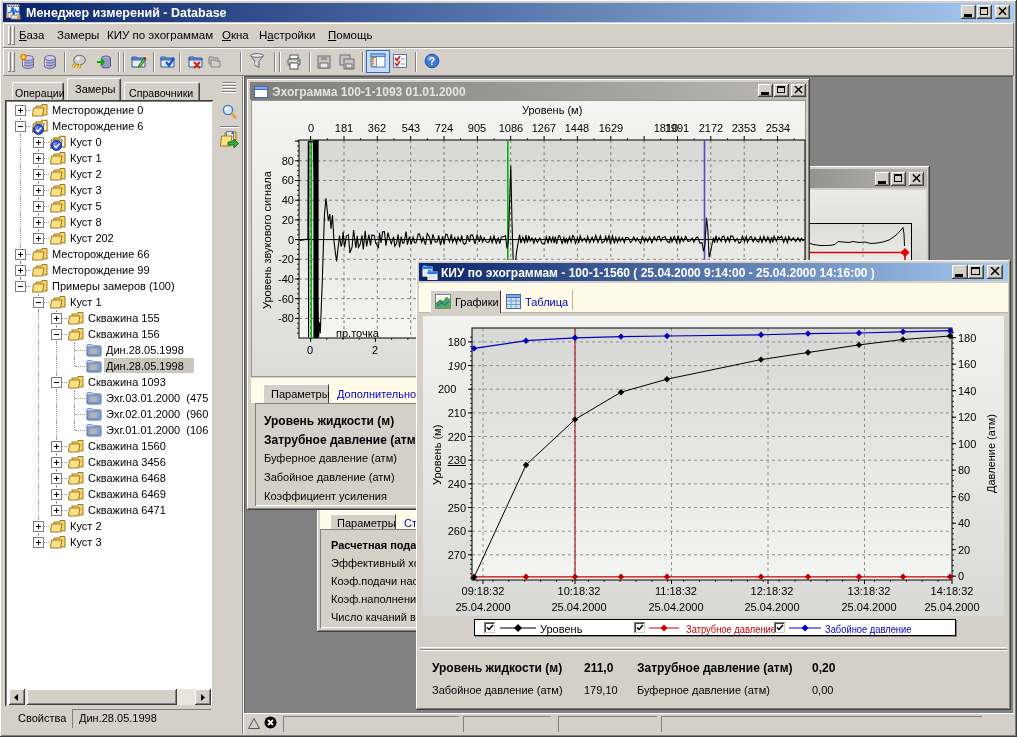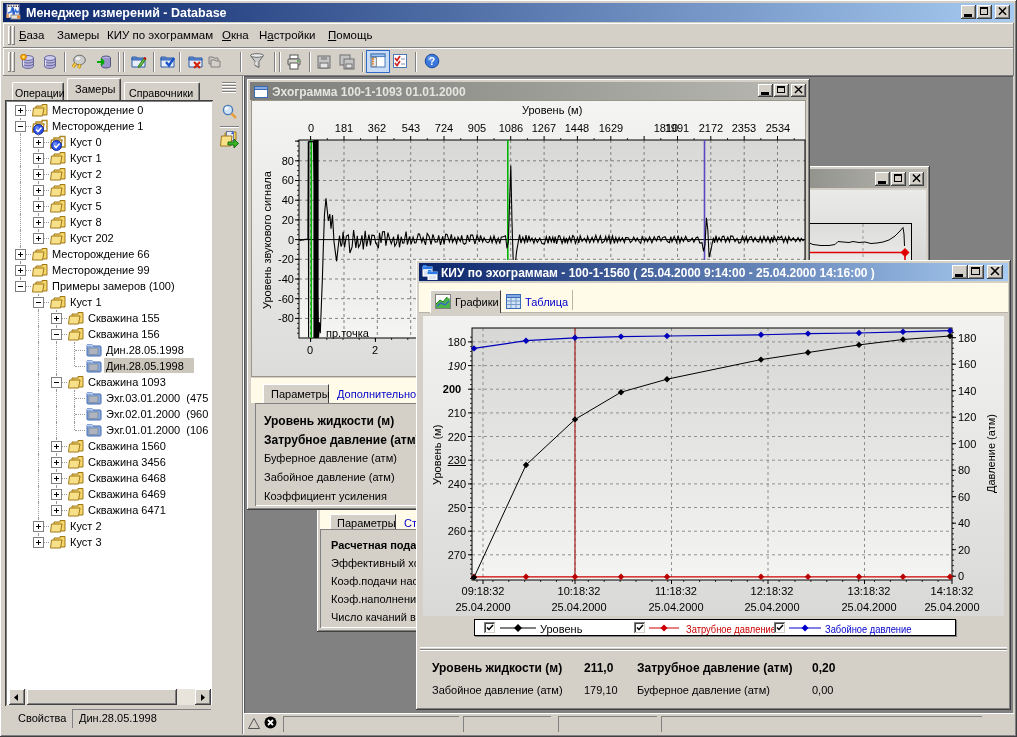--- a/index.html
+++ b/index.html
@@ -178,21 +178,21 @@
 <div class="abs" style="left:21px;top:126px;width:10px;height:1px;border-top:1px dotted #9a9a9a;"></div>
 <div class="abs" style="left:15px;top:121px;width:11px;height:11px;background:#fff;border:1px solid #808080;"></div>
 <div class="abs" style="left:18px;top:126px;width:5px;height:1px;background:#000;"></div>
 <svg class="abs" style="left:32px;top:119px;" width="17" height="16" viewBox="0 0 17 16">
     <path d="M4 3 L10 3 L10 1.5 L15 1.5 L15 12 L4 12 Z" fill="#fff" stroke="#b08820" stroke-width="1.4"></path>
     <path d="M1.5 5 L12 5 L10.5 13 L0.5 13 Z" fill="#fff" stroke="#b08820" stroke-width="1.4"></path>
     <circle cx="6.5" cy="10.5" r="5" fill="#2a50e8" stroke="#1a2a90"></circle>
     <circle cx="5" cy="9" r="2" fill="#7a96f4" opacity="0.8"></circle>
     <path d="M4 10.5 L6 12.5 L9.5 8.5" stroke="#fff" stroke-width="1.6" fill="none"></path>
   </svg>
-<div class="abs tx" style="left:52px;top:120px;">Месторождение 1</div>
+<div class="abs tx" style="left:52px;top:120px;">Месторождение 6</div>
 <div class="abs" style="left:20px;top:134px;width:1px;height:16px;border-left:1px dotted #9a9a9a;"></div>
 <div class="abs" style="left:38px;top:134px;width:1px;height:16px;border-left:1px dotted #9a9a9a;"></div>
 <div class="abs" style="left:39px;top:142px;width:10px;height:1px;border-top:1px dotted #9a9a9a;"></div>
 <div class="abs" style="left:33px;top:137px;width:11px;height:11px;background:#fff;border:1px solid #808080;"></div>
 <div class="abs" style="left:36px;top:142px;width:5px;height:1px;background:#000;"></div>
 <div class="abs" style="left:38px;top:140px;width:1px;height:5px;background:#000;"></div>
 <svg class="abs" style="left:50px;top:135px;" width="17" height="16" viewBox="0 0 17 16">
     <path d="M4 3 L10 3 L10 1.5 L15 1.5 L15 12 L4 12 Z" fill="#fff" stroke="#b08820" stroke-width="1.4"></path>
     <path d="M1.5 5 L12 5 L10.5 13 L0.5 13 Z" fill="#fff" stroke="#b08820" stroke-width="1.4"></path>
     <circle cx="6.5" cy="10.5" r="5" fill="#2a50e8" stroke="#1a2a90"></circle>
@@ -717,21 +717,21 @@
 <div class="abs tx" style="left:266px;top:312px;width:28px;text-align:right;">-80</div>
 <div class="abs tx" style="left:266px;top:293px;width:28px;text-align:right;">-60</div>
 <div class="abs tx" style="left:266px;top:273px;width:28px;text-align:right;">-40</div>
 <div class="abs tx" style="left:266px;top:253px;width:28px;text-align:right;">-20</div>
 <div class="abs tx" style="left:266px;top:234px;width:28px;text-align:right;">0</div>
 <div class="abs tx" style="left:266px;top:214px;width:28px;text-align:right;">20</div>
 <div class="abs tx" style="left:266px;top:194px;width:28px;text-align:right;">40</div>
 <div class="abs tx" style="left:266px;top:174px;width:28px;text-align:right;">60</div>
 <div class="abs tx" style="left:266px;top:155px;width:28px;text-align:right;">80</div>
 <div class="abs tx" style="left:261px;top:160px;writing-mode:vertical-rl;transform:rotate(180deg);height:160px;text-align:center;">Уровень звукового сигнала</div>
-<div class="abs tx" style="left:326px;top:327px;">пр.точка</div>
+<div class="abs tx" style="left:336px;top:327px;">пр.точка</div>
 <div class="abs tx" style="left:307px;top:344px;">0</div>
 <div class="abs tx" style="left:372px;top:344px;">2</div>
 
 <div class="abs" style="left:251px;top:378px;width:555px;height:25px;background:#fffbe8;"></div>
 <div class="abs" style="left:263px;top:384px;width:66px;height:19px;background:#d4d0c8;border-top:1px solid #fff;border-left:1px solid #fff;border-right:1px solid #404040;"></div>
 <div class="abs tx" style="left:271px;top:388px;">Параметры</div>
 <div class="abs tx" style="left:337px;top:388px;color:#0000cc;">Дополнительно</div>
 <div class="abs sunk1" style="left:255px;top:403px;width:551px;height:103px;background:#d4d0c8;"></div>
 
 <div class="abs tx" style="left:264px;top:414px;font-weight:bold;font-size:12px;">Уровень жидкости (м)</div>
@@ -992,21 +992,21 @@
     <path d="M621 333.40000000000003 L624.2 336.6 L621 339.8 L617.8 336.6 Z" fill="#0000bb"></path>
     <path d="M667 332.8 L670.2 336.0 L667 339.2 L663.8 336.0 Z" fill="#0000bb"></path>
     <path d="M761 331.6 L764.2 334.8 L761 338.0 L757.8 334.8 Z" fill="#0000bb"></path>
     <path d="M808 330.40000000000003 L811.2 333.6 L808 336.8 L804.8 333.6 Z" fill="#0000bb"></path>
     <path d="M859 329.8 L862.2 333.0 L859 336.2 L855.8 333.0 Z" fill="#0000bb"></path>
     <path d="M903 328.6 L906.2 331.8 L903 335.0 L899.8 331.8 Z" fill="#0000bb"></path>
     <path d="M950 327.5 L953.2 330.7 L950 333.9 L946.8 330.7 Z" fill="#0000bb"></path>
   </svg>
 <div class="abs tx" style="left:438px;top:336px;width:28px;text-align:right;">180</div>
 <div class="abs tx" style="left:438px;top:360px;width:28px;text-align:right;font-style:italic;">190</div>
-<div class="abs tx" style="left:438px;top:383px;width:28px;text-align:center;font-weight:bold;">200</div>
+<div class="abs tx" style="left:438px;top:383px;width:28px;text-align:left;">200</div>
 <div class="abs tx" style="left:438px;top:407px;width:28px;text-align:right;">210</div>
 <div class="abs tx" style="left:438px;top:431px;width:28px;text-align:right;">220</div>
 <div class="abs tx" style="left:438px;top:454px;width:28px;text-align:right;text-decoration:underline;">230</div>
 <div class="abs tx" style="left:438px;top:478px;width:28px;text-align:right;">240</div>
 <div class="abs tx" style="left:438px;top:502px;width:28px;text-align:right;">250</div>
 <div class="abs tx" style="left:438px;top:525px;width:28px;text-align:right;">260</div>
 <div class="abs tx" style="left:438px;top:549px;width:28px;text-align:right;">270</div>
 <div class="abs tx" style="left:958px;top:570px;">0</div>
 <div class="abs tx" style="left:958px;top:544px;">20</div>
 <div class="abs tx" style="left:958px;top:517px;">40</div>

